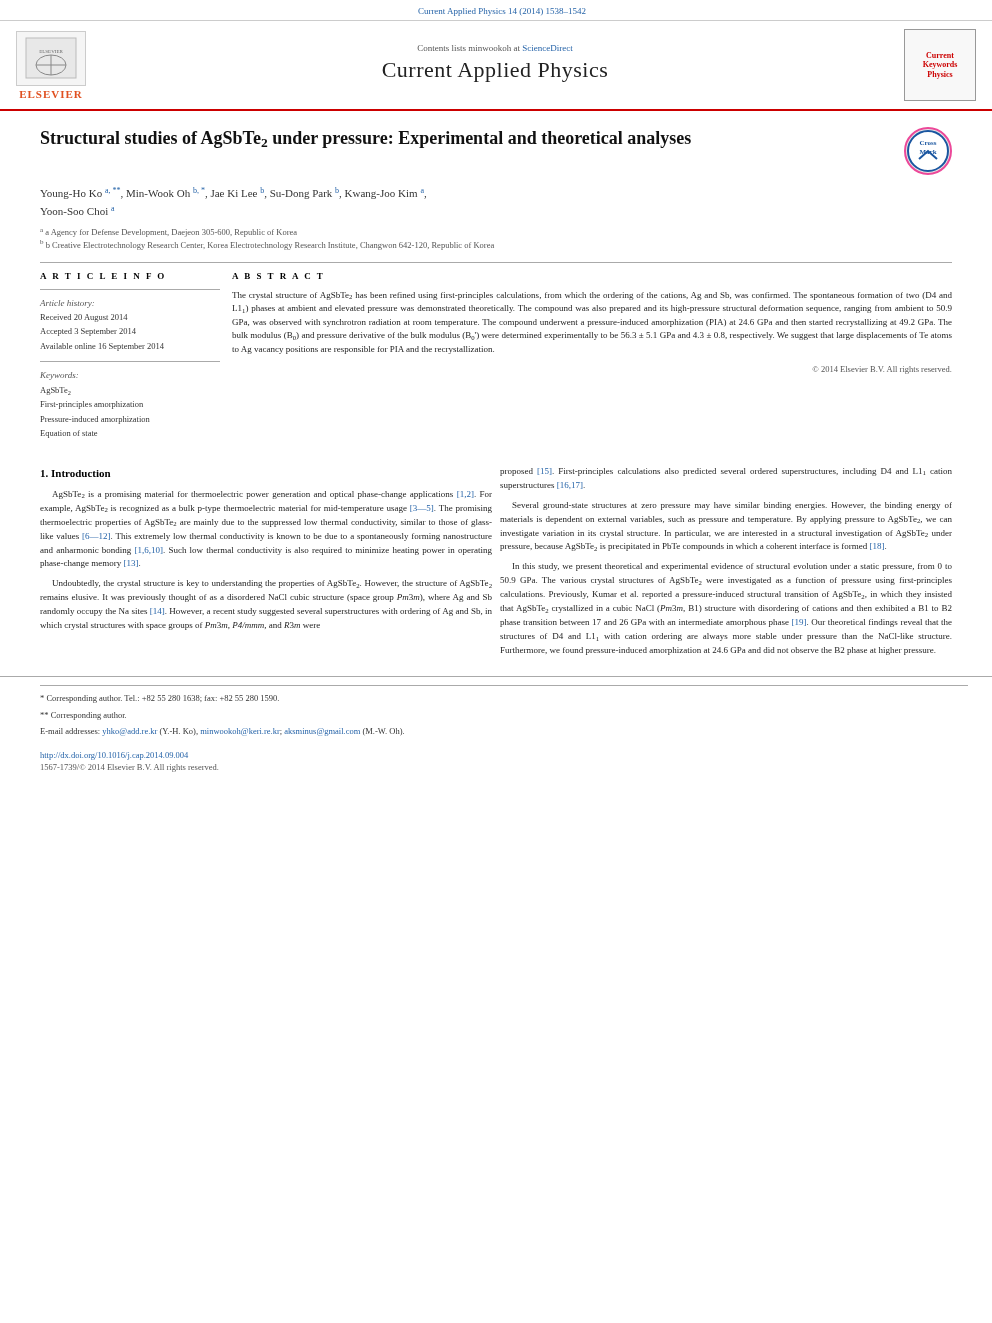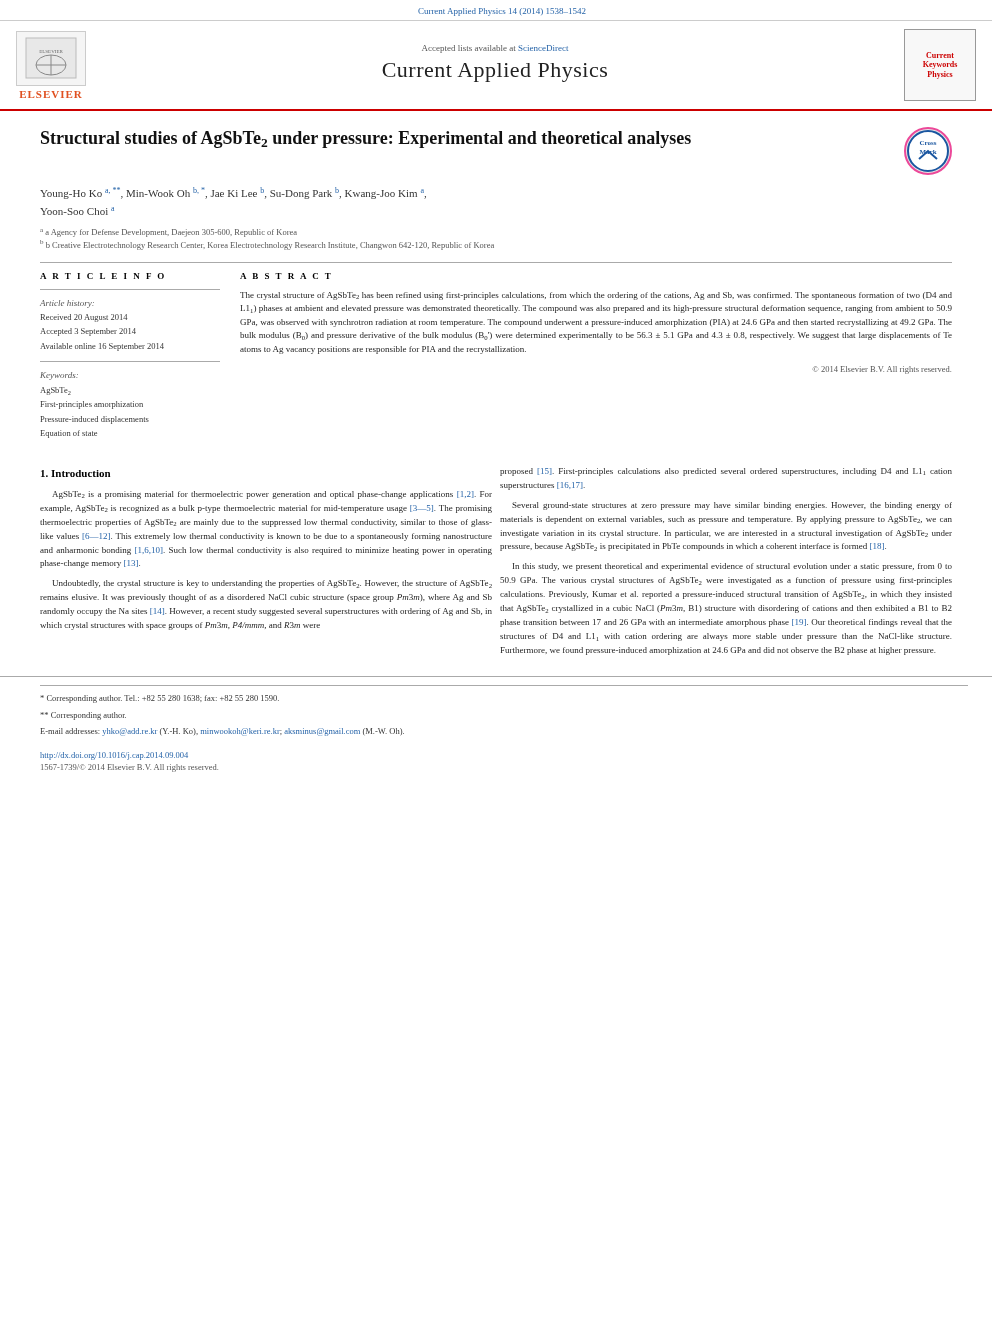--- a/index.html
+++ b/index.html
@@ -144,21 +144,21 @@
     }
 
     .divider {
       border: none;
       border-top: 1px solid #aaa;
       margin: 8px 0;
     }
 
     .two-col {
       display: flex;
-      gap: 20px;
+      gap: 12px;
       margin-top: 8px;
     }
 
     .article-info {
       width: 180px;
       flex-shrink: 0;
     }
 
     .article-info-title {
       font-size: 9px;
@@ -336,21 +336,21 @@
         <ellipse cx="30" cy="32" rx="15" ry="10" fill="none" stroke="#888" stroke-width="1"></ellipse>
         <line x1="30" y1="22" x2="30" y2="42" stroke="#888" stroke-width="1"></line>
         <line x1="15" y1="32" x2="45" y2="32" stroke="#888" stroke-width="1"></line>
       </svg>
     </div>
     <div class="elsevier-brand">ELSEVIER</div>
   </div>
 
   <div class="center-info">
     <div class="sciencedirect-link">
-      <span>Accepted lists available at</span>
+      <span>Contents lists minwookoh at</span>
       <a href="#">ScienceDirect</a>
     </div>
     <div class="journal-name">Current Applied Physics</div>
   </div>
 
   <div class="cap-logo-box">
     <div class="cap-title">
       <span>Current</span><br>
       <span>Keywords</span><br>
       <span>Physics</span>
@@ -393,21 +393,21 @@
       <hr class="divider">
       <div class="section-title">Article history:</div>
       <div class="date-info">Received 20 August 2014</div>
       <div class="date-info">Accepted 3 September 2014</div>
       <div class="date-info">Available online 16 September 2014</div>
       <hr class="divider">
       <div class="keywords-section">
         <div class="keywords-title">Keywords:</div>
         <div class="keyword-item">AgSbTe<sub>2</sub></div>
         <div class="keyword-item">First-principles amorphization</div>
-        <div class="keyword-item">Pressure-induced displacements</div>
+        <div class="keyword-item">Pressure-induced amorphization</div>
         <div class="keyword-item">Equation of state</div>
       </div>
     </div>
 
     <div class="abstract-section">
       <div class="abstract-title">A B S T R A C T</div>
       <div class="abstract-text">
         The crystal structure of AgSbTe<sub>2</sub> has been refined using first-principles calculations, from which the ordering of the cations, Ag and Sb, was confirmed. The spontaneous formation of two (D4 and L1<sub>1</sub>) phases at ambient and elevated pressure was demonstrated theoretically. The compound was also prepared and its high-pressure structural deformation sequence, ranging from ambient to 50.9 GPa, was observed with synchrotron radiation at room temperature. The compound underwent a pressure-induced amorphization (PIA) at 24.6 GPa and then started recrystallizing at 49.2 GPa. The bulk modulus (B<sub>0</sub>) and pressure derivative of the bulk modulus (B<sub>0</sub>') were determined experimentally to be 56.3 ± 5.1 GPa and 4.3 ± 0.8, respectively. We suggest that large displacements of Te atoms to Ag vacancy positions are responsible for PIA and the recrystallization.
       </div>
       <div class="copyright">© 2014 Elsevier B.V. All rights reserved.</div>

